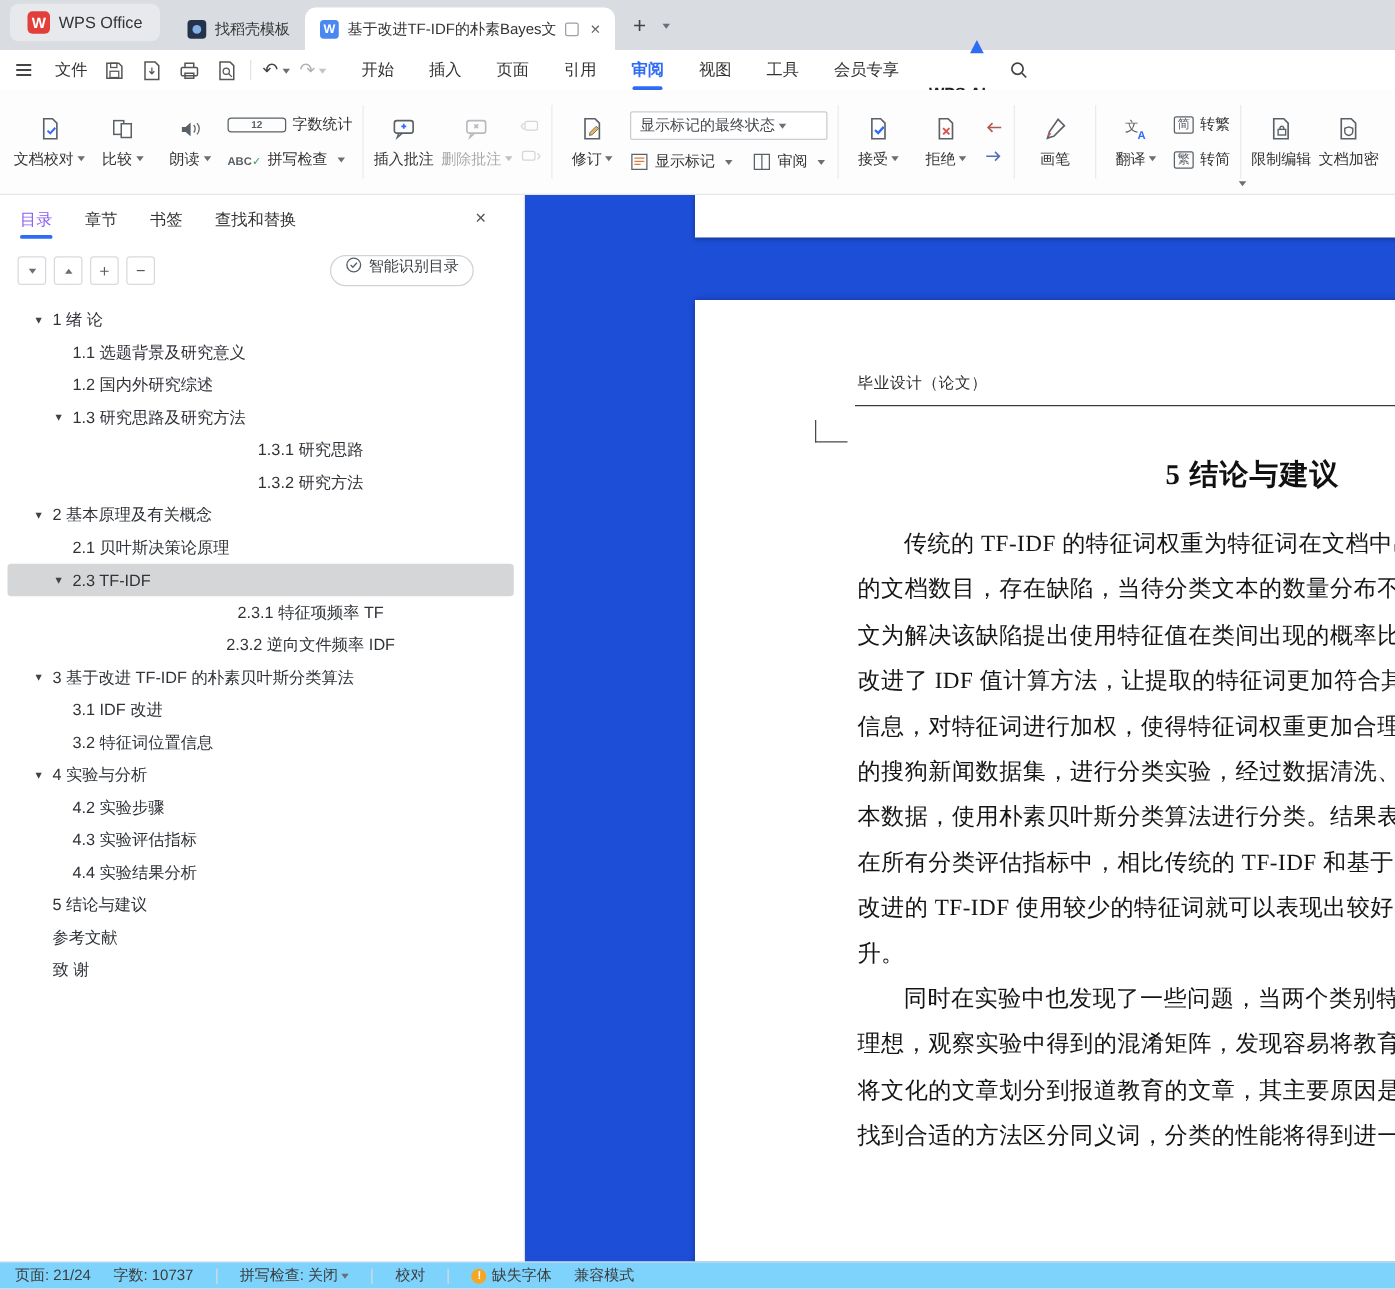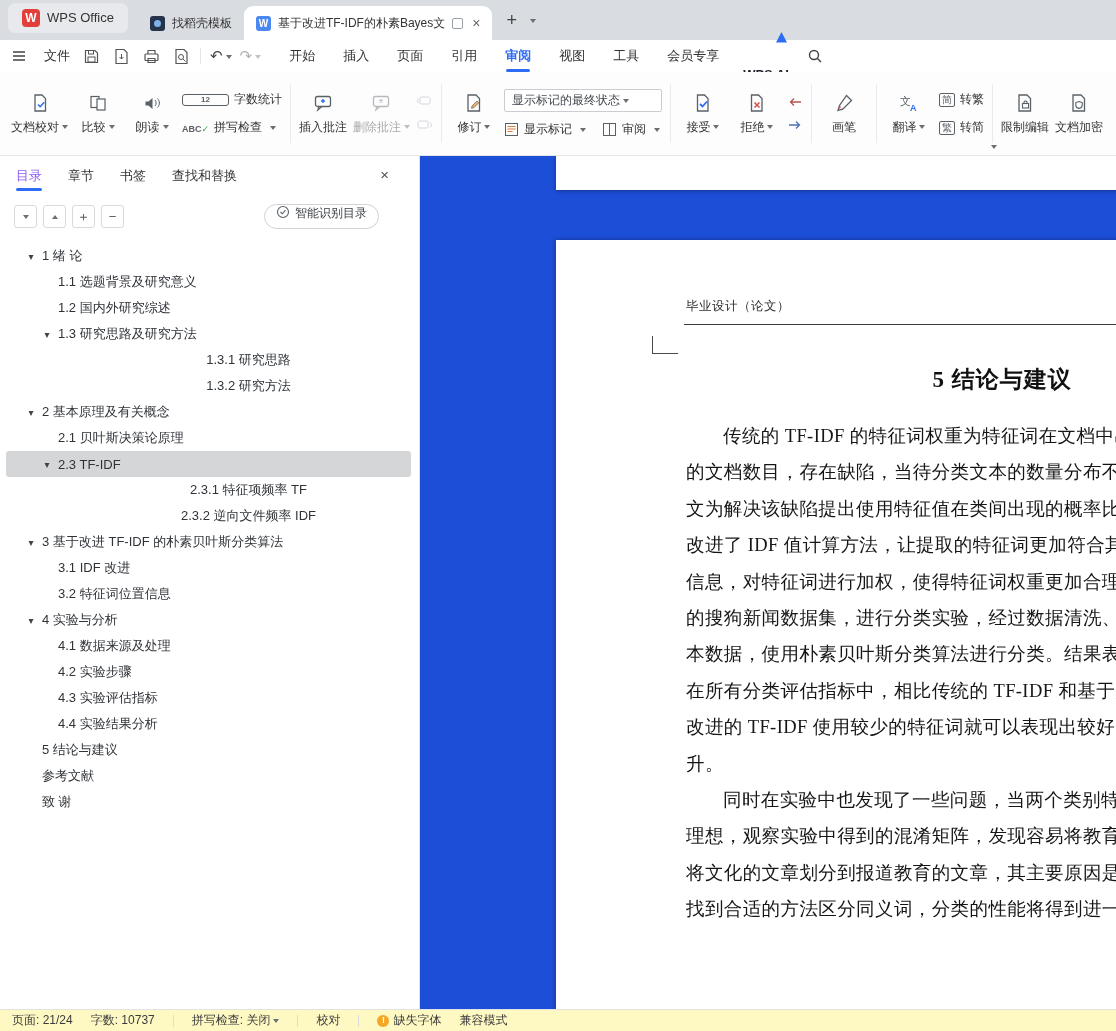--- a/index.html
+++ b/index.html
@@ -92,21 +92,21 @@
   .corner-mark{position:absolute;left:96px;top:96px;width:26px;height:18px;
     border-left:1.2px solid #4a4a4a;border-bottom:1.2px solid #4a4a4a;}
   .doc-title{position:absolute;left:130px;top:124px;width:632px;text-align:center;font-size:23px;font-weight:700;
     color:#111;font-family:"Liberation Serif","DejaVu Serif",serif;letter-spacing:1px;}
   .doc-body{position:absolute;left:130px;top:178px;width:700px;}
   .doc-line{height:36.4px;line-height:36.4px;font-size:18.5px;color:#151515;white-space:nowrap;
     font-family:"Liberation Serif","DejaVu Serif",serif;letter-spacing:.4px;}
   .doc-line.indent{text-indent:37px;}
 
   
-  .statusbar{height:22px;background:#fef9c3;border-top:1px solid #e2e2e2;display:flex;align-items:center;
+  .statusbar{height:22px;background:#7dd3fc;border-top:1px solid #e2e2e2;display:flex;align-items:center;
     padding:0 12px;gap:18px;font-size:12px;color:#3c3c3c;white-space:nowrap;}
   .ssep{width:1px;height:12px;background:#dcdcdc;}
   .warn-ic{width:12px;height:12px;border-radius:50%;background:#f5a623;color:#fff;font-size:9px;font-weight:700;
     display:inline-flex;align-items:center;justify-content:center;line-height:1;margin-right:4px;}
   .sitem{display:flex;align-items:center;}
 </style>
 </head>
 <body>
 
 <div class="tabbar">
@@ -485,24 +485,20 @@
         <div class="toc-item lvl2">
           <span class="tri"></span>
           <span class="toc-label">3.2 特征词位置信息</span>
         </div>
         <div class="toc-item lvl1">
           <span class="tri">▾</span>
           <span class="toc-label">4 实验与分析</span>
         </div>
         <div class="toc-item lvl2">
           <span class="tri"></span>
-          <span class="toc-label">4.1 数据来源及处理</span>
-        </div>
-        <div class="toc-item lvl2">
-          <span class="tri"></span>
           <span class="toc-label">4.2 实验步骤</span>
         </div>
         <div class="toc-item lvl2">
           <span class="tri"></span>
           <span class="toc-label">4.3 实验评估指标</span>
         </div>
         <div class="toc-item lvl2">
           <span class="tri"></span>
           <span class="toc-label">4.4 实验结果分析</span>
         </div>

